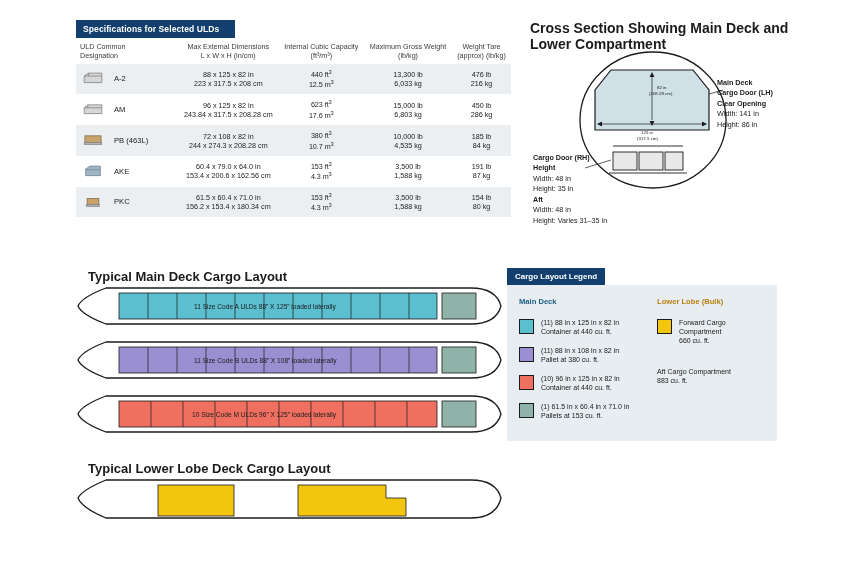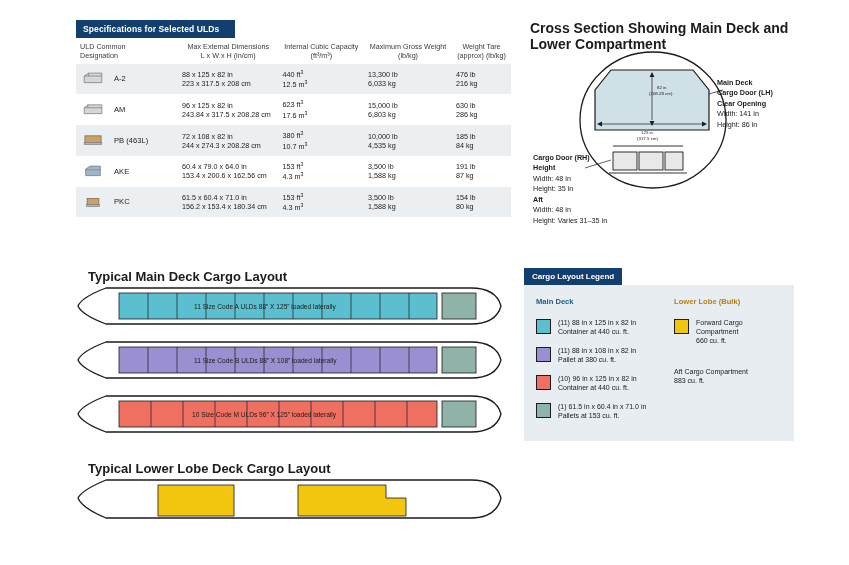--- a/index.html
+++ b/index.html
@@ -32,36 +32,36 @@
     margin-top:18px;
   }
   table.spec th.th-left{text-align:left;width:84px;}
   table.spec th.c{text-align:center;}
   table.spec td{
     padding:5px 4px;vertical-align:middle;line-height:1.25;
   }
   table.spec tbody tr.alt{background:#eceff1;}
   td.c-icon{width:26px;text-align:center;}
   td.c-name{width:60px;font-size:7.6px;}
-  td.c-num{white-space:nowrap;}
+  td.c-num{text-align:center;white-space:nowrap;}
   .sup{font-size:5.2px;vertical-align:super;}
 
   
   .uldicon{display:inline-block;width:22px;height:15px;}
 
   
   #cross-block{left:530px;top:20px;width:300px;}
   .cs-title{font-size:14px;font-weight:bold;color:#1b1b1b;}
   .cs-note{font-size:7.2px;line-height:1.45;}
 
   
   .diag-title{font-size:13px;font-weight:bold;margin-left:12px;}
 
   
-  #legend-block{left:524px;top:265px;width:310px;}
+  #legend-block{left:507px;top:265px;width:310px;}
   .legend-head{
     background:#123f6d;color:#fff;font-size:8px;font-weight:bold;
     padding:4px 8px;display:inline-block;
   }
   .legend-body{
     background:#e7edf1;width:270px;height:156px;position:relative;
     margin-top:0px;
   }
   .lg-col-title{
     position:absolute;font-size:7.6px;font-weight:bold;color:#1b5e86;
@@ -146,21 +146,21 @@
         </td>
         <td class="c-num">
           <div><span>623 ft</span><span class="sup">3</span></div>
           <div><span>17.6 m</span><span class="sup">3</span></div>
         </td>
         <td class="c-num">
           <div>15,000 lb</div>
           <div>6,803 kg</div>
         </td>
         <td class="c-num">
-          <div>630 lb</div>
+          <div>450 lb</div>
           <div>286 kg</div>
         </td>
       </tr>
 
       <tr class="alt">
         <td class="c-icon">
           <svg class="uldicon" viewBox="0 0 30 20">
               <rect x="4" y="5" width="22" height="9" fill="#c9a36a" stroke="#7a6642" stroke-width="1"></rect>
               <rect x="3" y="14" width="24" height="3" fill="#b4b4b4" stroke="#7a7a7a" stroke-width="0.8"></rect>
             </svg>

